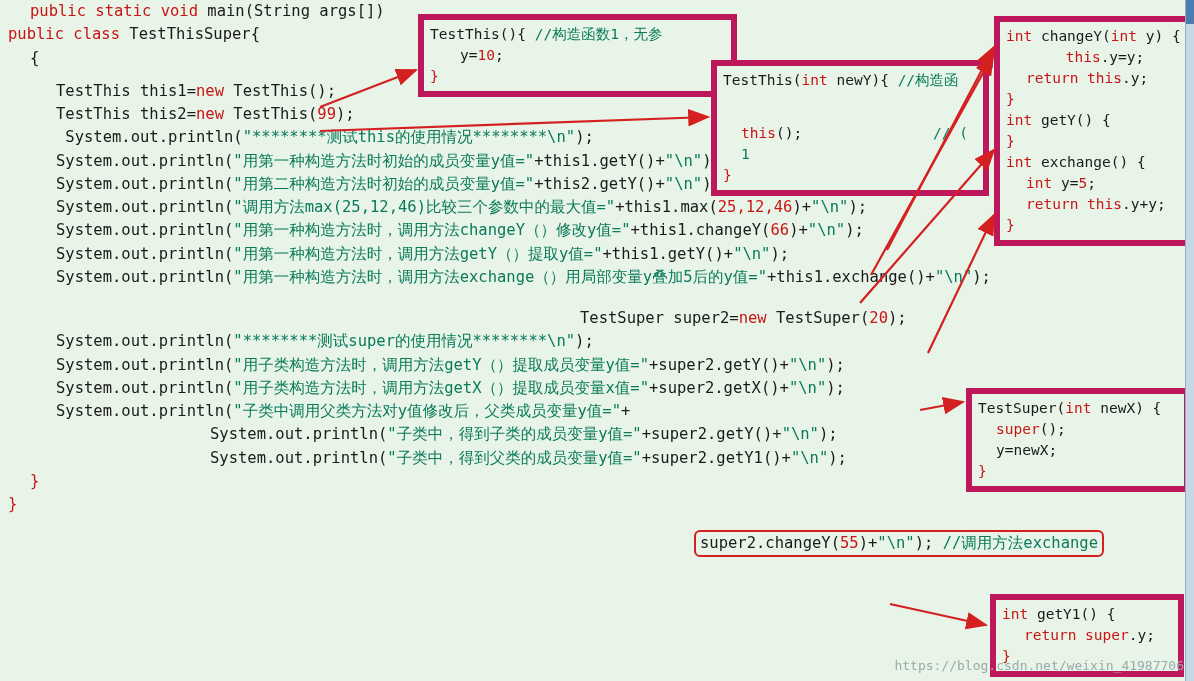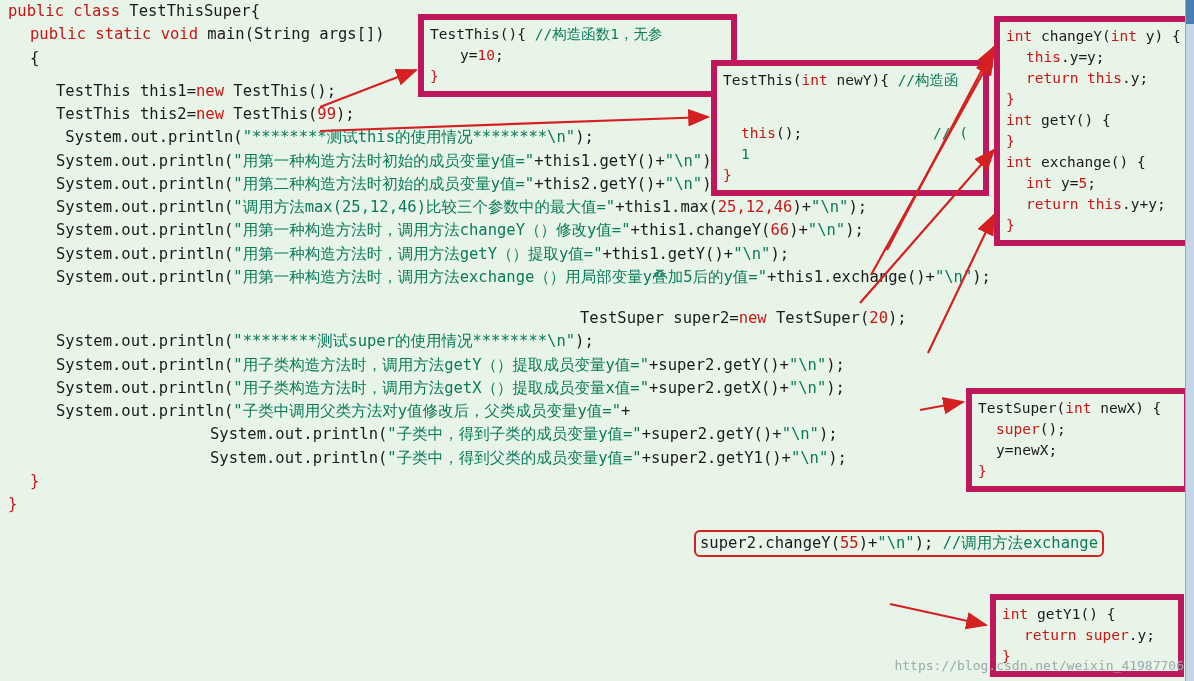--- a/index.html
+++ b/index.html
@@ -41,22 +41,22 @@
     color:#9aa;font-size:13px;
   }
   svg.arrows{position:absolute;top:0;left:0;pointer-events:none;}
   .scroll{position:absolute;top:0;right:0;width:8px;height:100%;background:#c5d6e8;border-left:1px solid #9ab;}
   .thumb{position:absolute;top:0;left:0;width:100%;height:24px;background:#4a7db0;}
 </style>
 </head>
 <body>
 
 <div>
+<div class="line ind1"><span class="kw">public static void </span><span class="id">main</span><span class="punc">(</span><span class="id">String </span><span class="id">args[]</span><span class="punc">)</span></div>
 <div class="line ind0"><span class="kw">public class </span><span class="id">TestThisSuper</span><span class="punc">{</span></div>
-<div class="line ind1"><span class="kw">public static void </span><span class="id">main</span><span class="punc">(</span><span class="id">String </span><span class="id">args[]</span><span class="punc">)</span></div>
 <div class="line ind1"><span class="punc">{</span></div>
 <div class="line" style="height:10px"></div>
 <div class="line ind2"><span class="id">TestThis this1=</span><span class="kw">new </span><span class="id">TestThis();</span></div>
 <div class="line ind2"><span class="id">TestThis this2=</span><span class="kw">new </span><span class="id">TestThis(</span><span class="num">99</span><span class="id">);</span></div>
 <div class="line ind2">&nbsp;<span class="id">System.out.println(</span><span class="str">"********测试this的使用情况********\n"</span><span class="id">);</span></div>
 <div class="line ind2"><span class="id">System.out.println(</span><span class="str">"用第一种构造方法时初始的成员变量y值="</span><span class="id">+this1.getY()+</span><span class="str">"\n"</span><span class="id">);</span></div>
 <div class="line ind2"><span class="id">System.out.println(</span><span class="str">"用第二种构造方法时初始的成员变量y值="</span><span class="id">+this2.getY()+</span><span class="str">"\n"</span><span class="id">);</span></div>
 <div class="line ind2"><span class="id">System.out.println(</span><span class="str">"调用方法max(25,12,46)比较三个参数中的最大值="</span><span class="id">+this1.max(</span><span class="num">25,12,46</span><span class="id">)+</span><span class="str">"\n"</span><span class="id">);</span></div>
 <div class="line ind2"><span class="id">System.out.println(</span><span class="str">"用第一种构造方法时，调用方法changeY（）修改y值="</span><span class="id">+this1.changeY(</span><span class="num">66</span><span class="id">)+</span><span class="str">"\n"</span><span class="id">);</span></div>
 <div class="line ind2"><span class="id">System.out.println(</span><span class="str">"用第一种构造方法时，调用方法getY（）提取y值="</span><span class="id">+this1.getY()+</span><span class="str">"\n"</span><span class="id">);</span></div>
@@ -80,21 +80,21 @@
 </div>
 
 <div class="box" style="left:711px;top:60px;width:254px;">
 <div><span class="id">TestThis(</span><span class="kw">int </span><span class="id">newY</span><span class="id">){  </span><span class="cmt">//构造函</span></div>
 <div style="padding-left:18px;margin-top:32px;"><span class="kw">this</span><span class="id">();</span><span style="white-space:pre">               </span><span class="cmt">//   ( 1</span></div>
 <div><span class="kw">}</span></div>
 </div>
 
 <div class="box" style="left:994px;top:16px;width:178px;">
 <div><span class="kw">int </span><span class="id">changeY(</span><span class="kw">int </span><span class="id">y) {</span></div>
-<div style="padding-left:20px;"><span class="kw">this</span><span class="id">.y=y;</span></div>
+<div style="padding-left:20px;text-align:center;"><span class="kw">this</span><span class="id">.y=y;</span></div>
 <div style="padding-left:20px;"><span class="kw">return this</span><span class="id">.y;</span></div>
 <div><span class="kw">}</span></div>
 <div><span class="kw">int </span><span class="id">getY() {</span></div>
 <div><span class="kw">}</span></div>
 <div><span class="kw">int </span><span class="id">exchange() {</span></div>
 <div style="padding-left:20px;"><span class="kw">int </span><span class="id">y=</span><span class="num">5</span><span class="id">;</span></div>
 <div style="padding-left:20px;"><span class="kw">return this</span><span class="id">.y+y;</span></div>
 <div><span class="kw">}</span></div>
 </div>
 

